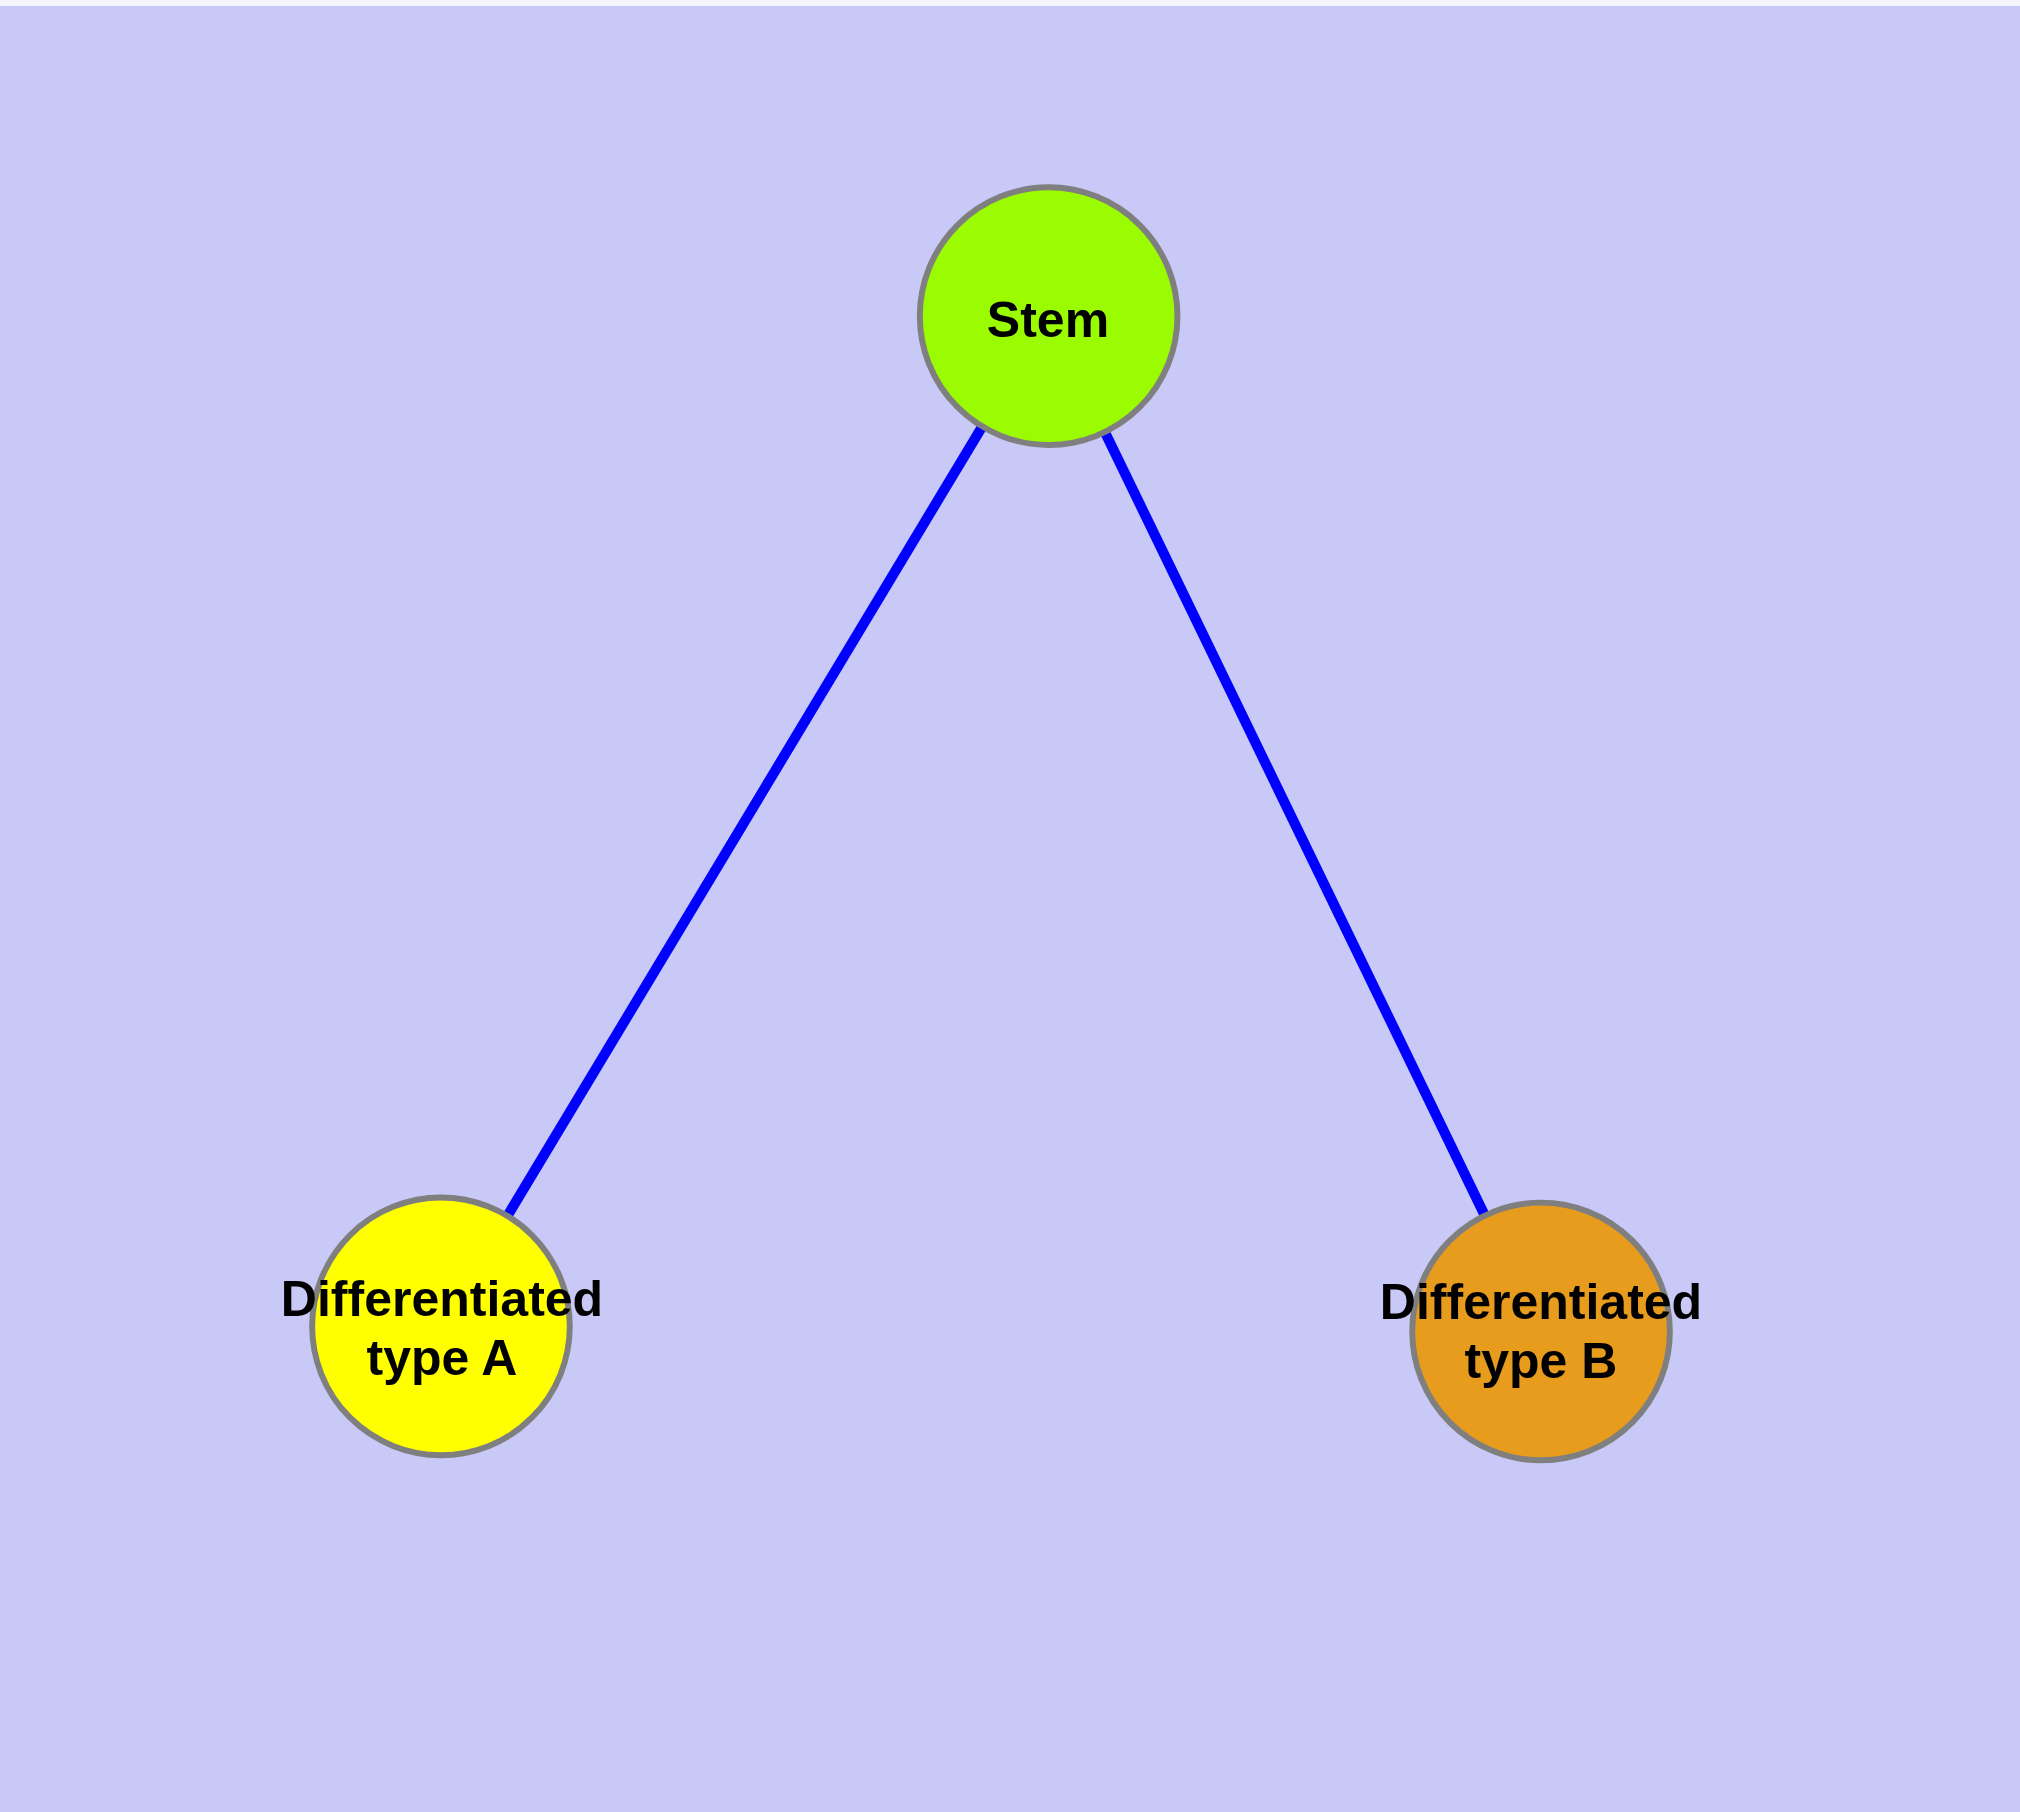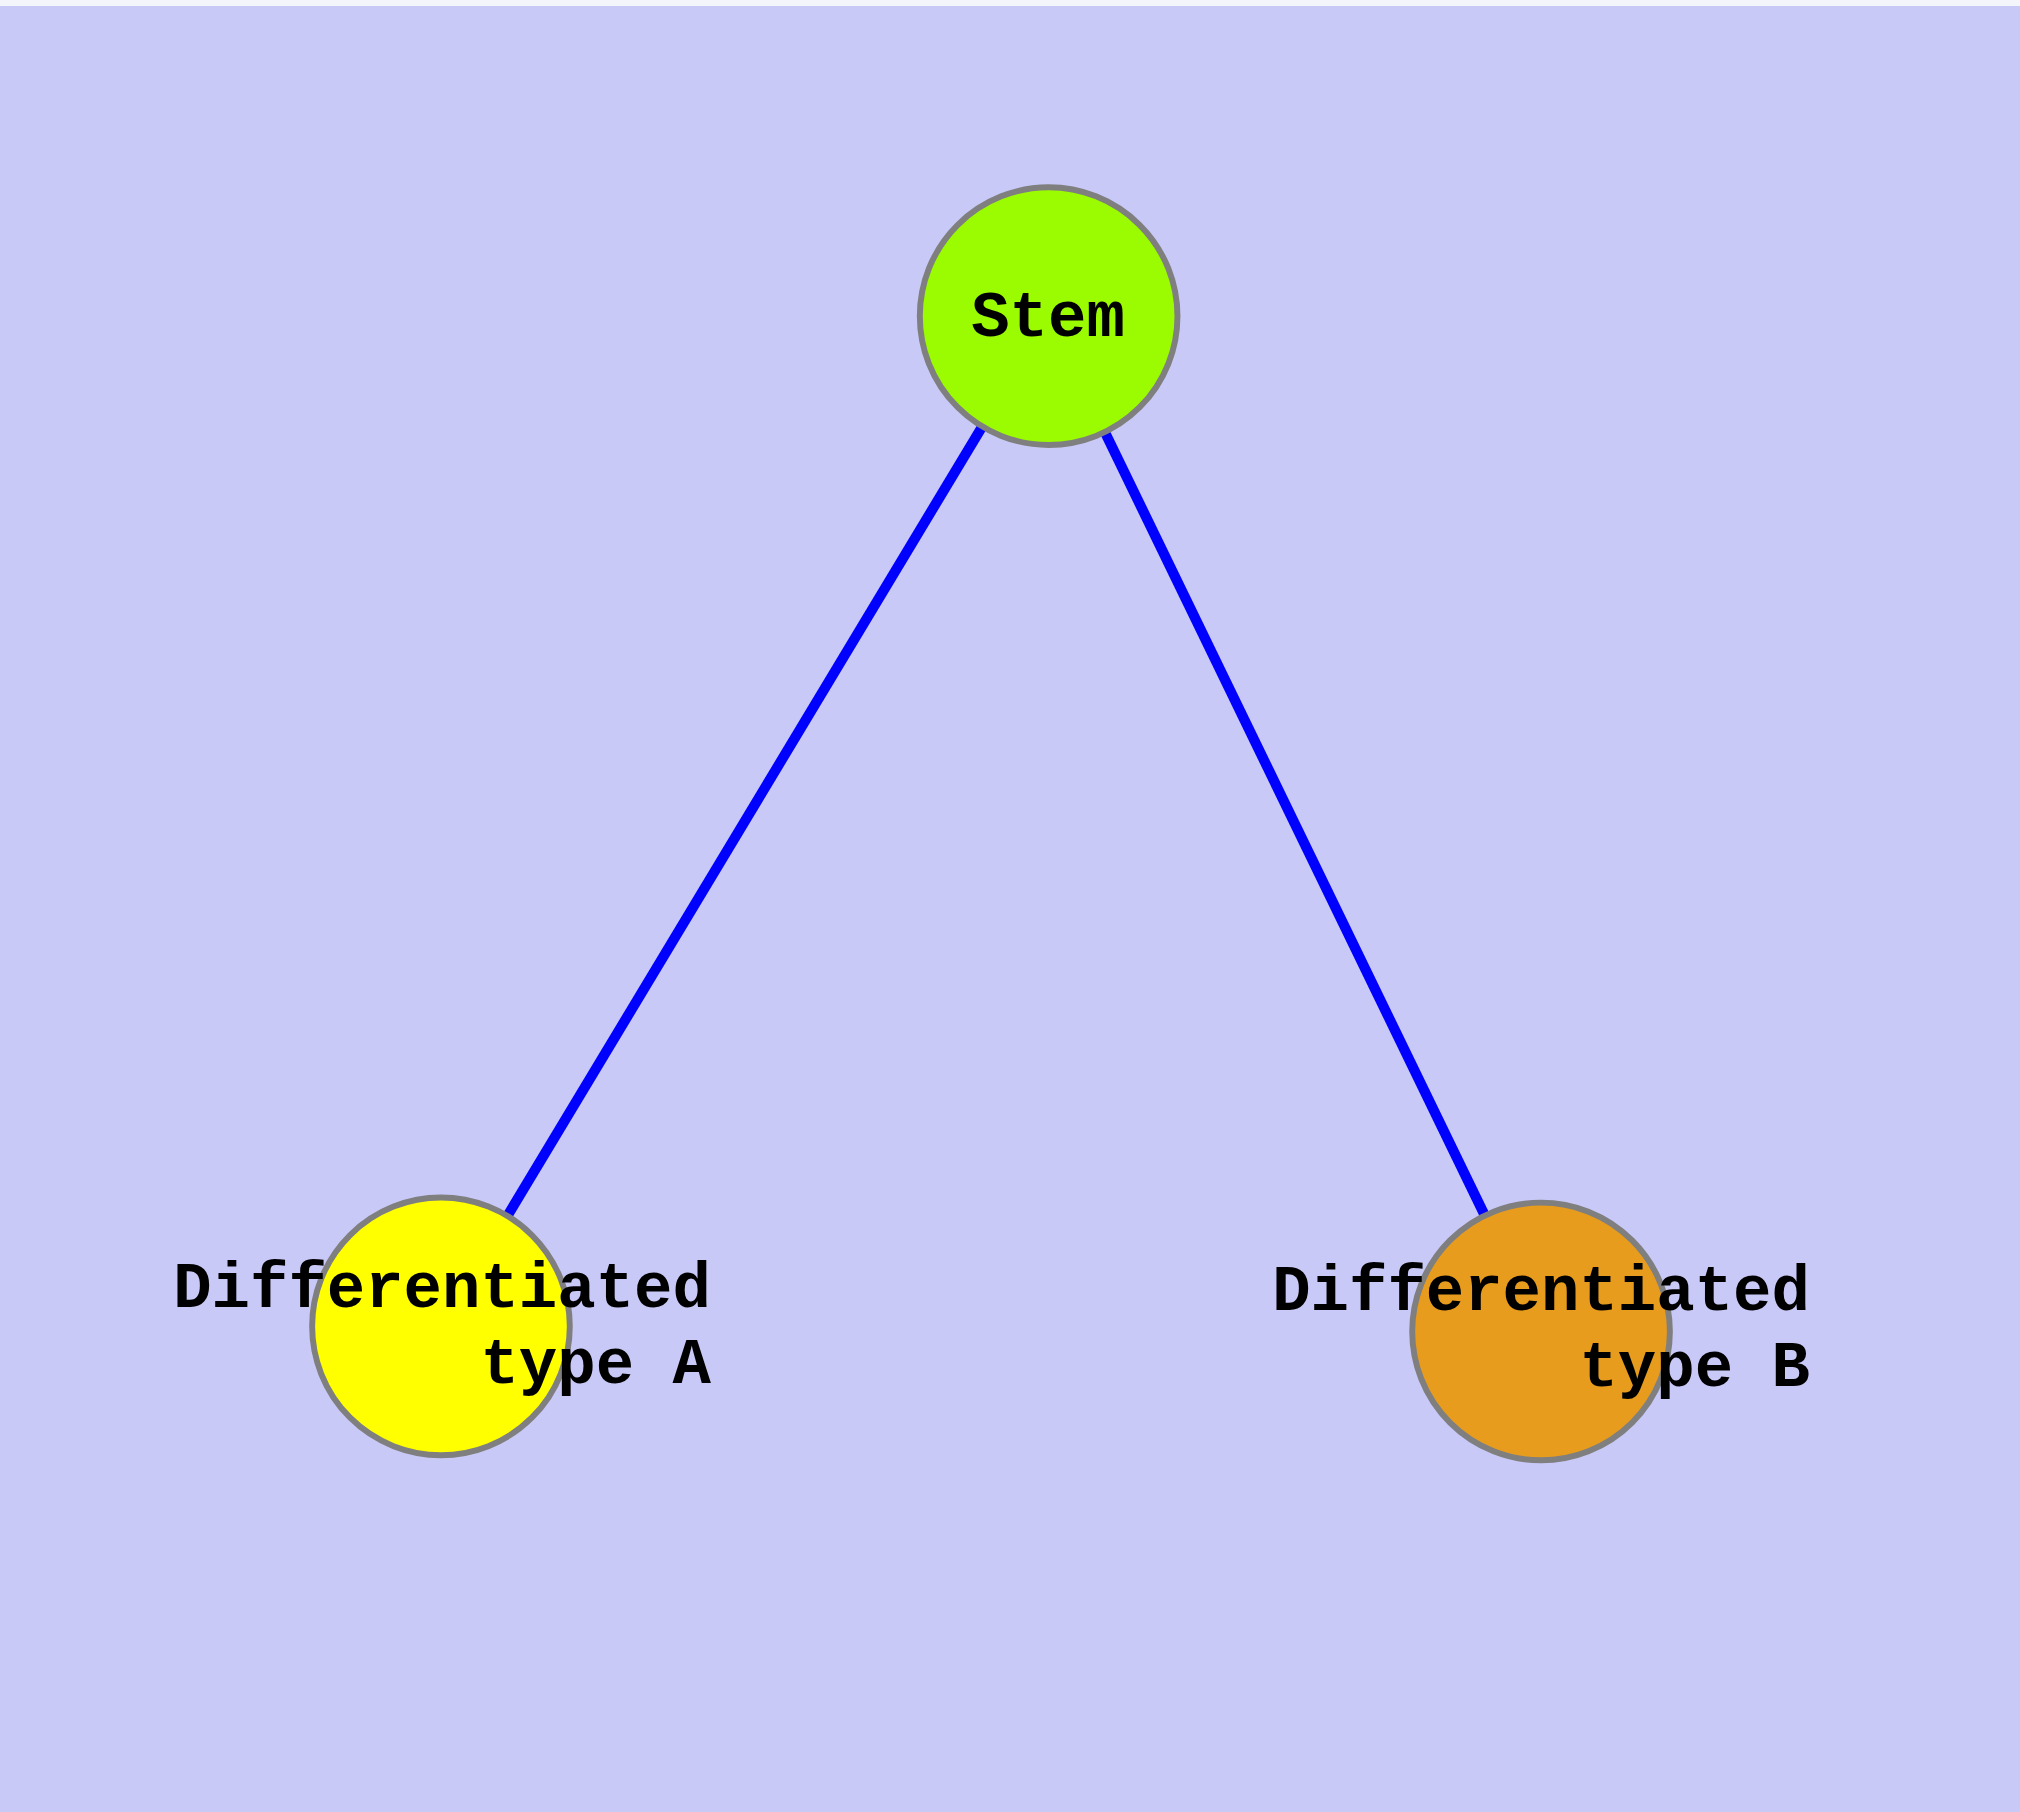--- a/index.html
+++ b/index.html
@@ -29,27 +29,26 @@
     position: absolute;
     left: 0; top: 0;
     width: 2021px;
     height: 1812px;
     display: block;
   }
   .node-label {
     position: absolute;
     transform: translate(-50%, -50%);
     font-weight: 700;
-    font-size: 64px;
+    font-size: 50px;
     line-height: 1.18;
     color: #000000;
-    text-align: right;
+    text-align: center;
     white-space: pre-line;
     letter-spacing: 0px;
-    font-family: Liberation Mono, monospace;
   }
   .node-label.stem {
     left: 1048px;
     top: 320px;
   }
   .node-label.type-a {
     left: 442px;
     top: 1329px;
   }
   .node-label.type-b {

